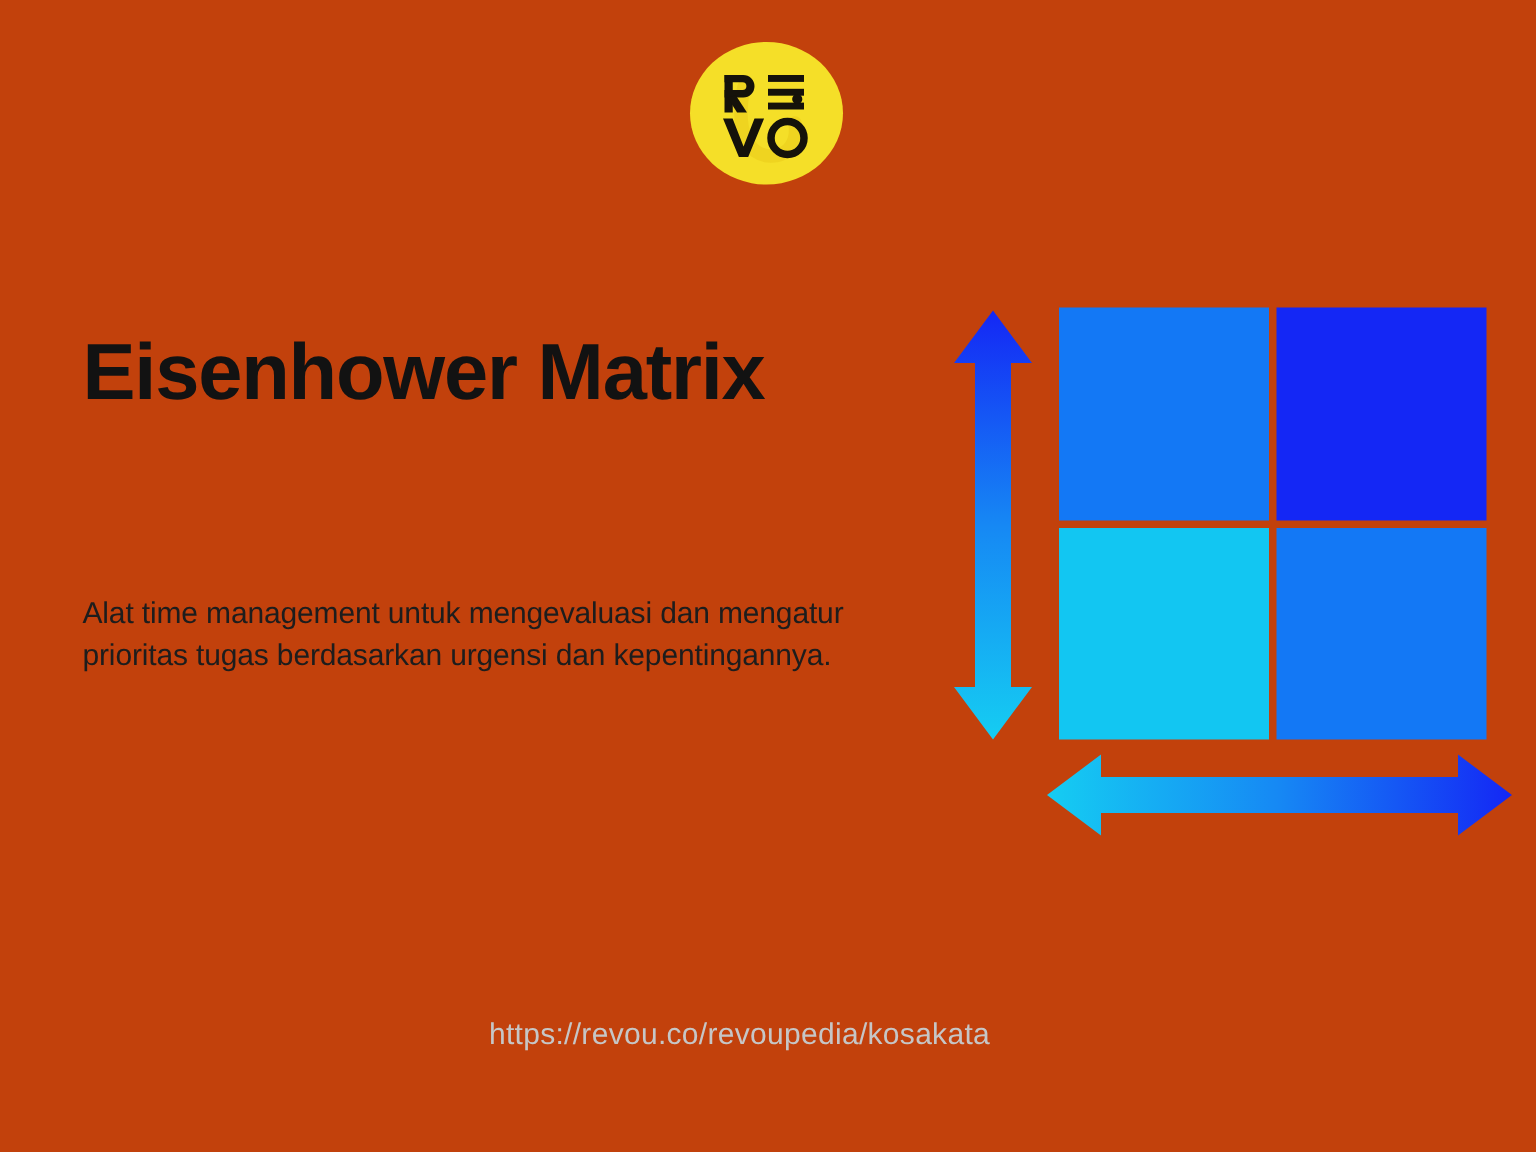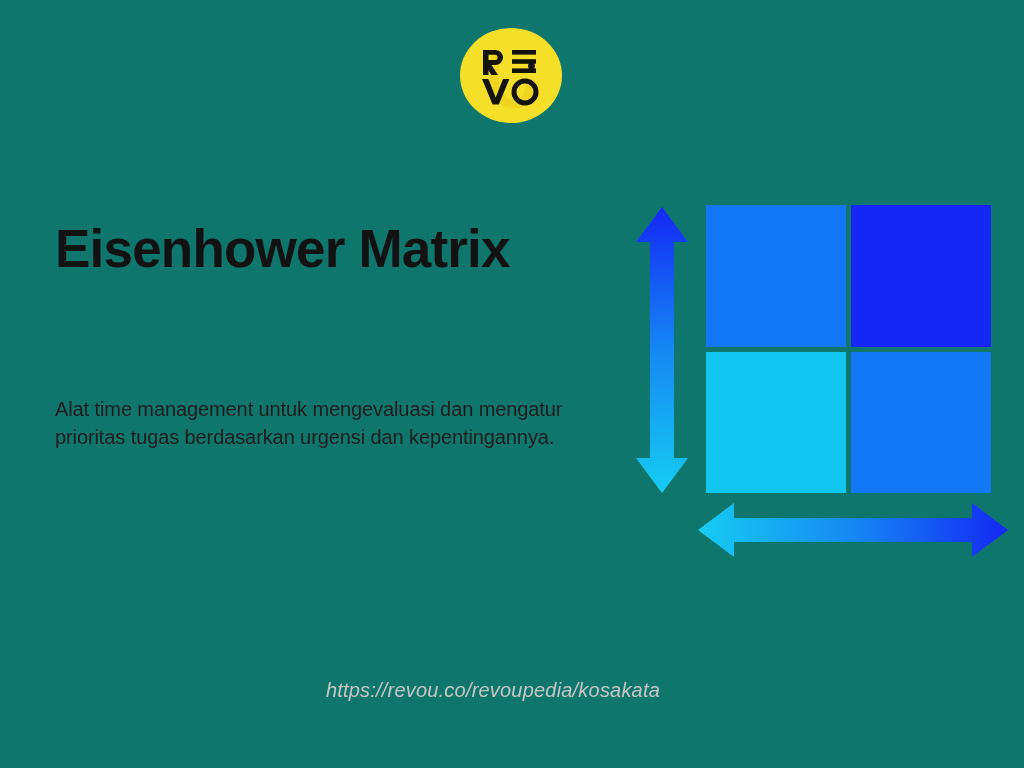--- a/index.html
+++ b/index.html
@@ -70,21 +70,20 @@
   }
 
   
   #footer-url {
     position: absolute;
     left: 0;
     top: 679px;
     width: 986px;
     text-align: center;
     font-size: 20px;
-    font-style: italic;
     color: #c6c6c6;
     letter-spacing: 0.2px;
   }
 
   
   #matrix-graphic {
     position: absolute;
     left: 620px;
     top: 190px;
     width: 390px;
@@ -101,21 +100,21 @@
     grid-template-rows: 1fr 1fr;
     gap: 5px;
   }
   .quadrant { width: 100%; height: 100%; }
 
   svg { display: block; overflow: visible; }
 </style>
 </head>
 <body>
 
-<div id="slide" style="background: #0f766e;">
+<div id="slide" style="background: #c2410c;">
 
   <div id="logo-wrap">
     <div id="logo-circle" style="background: rgb(245, 223, 40);"></div>
     <svg id="logo-glyphs" viewBox="0 0 102 95">
 
       <path d="M36 30 C30 58, 38 76, 54 76 C66 76, 72 66, 70 54" fill="none" stroke="#EFD420" stroke-width="9" stroke-linecap="round"></path>
 
       <g fill="#15120A">
         <rect x="23" y="22" width="5.5" height="25"></rect>
         <path d="M23 22 h12.5 a7.5 7.5 0 0 1 0 15 h-12.5 v-5 h12 a2.6 2.6 0 0 0 0 -5.2 h-12 z"></path>

